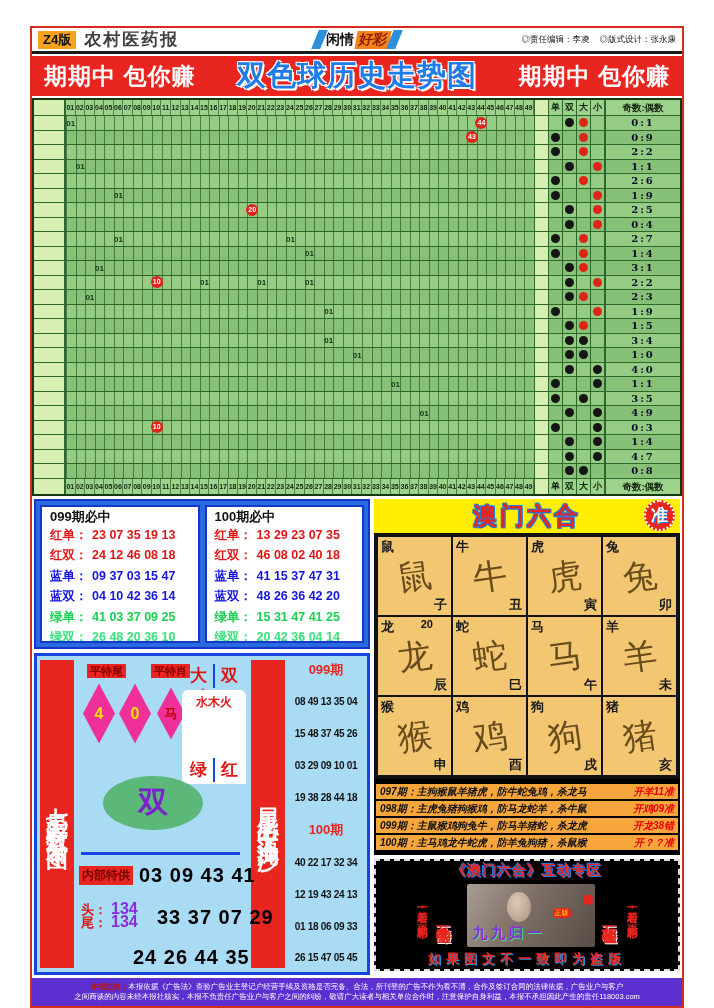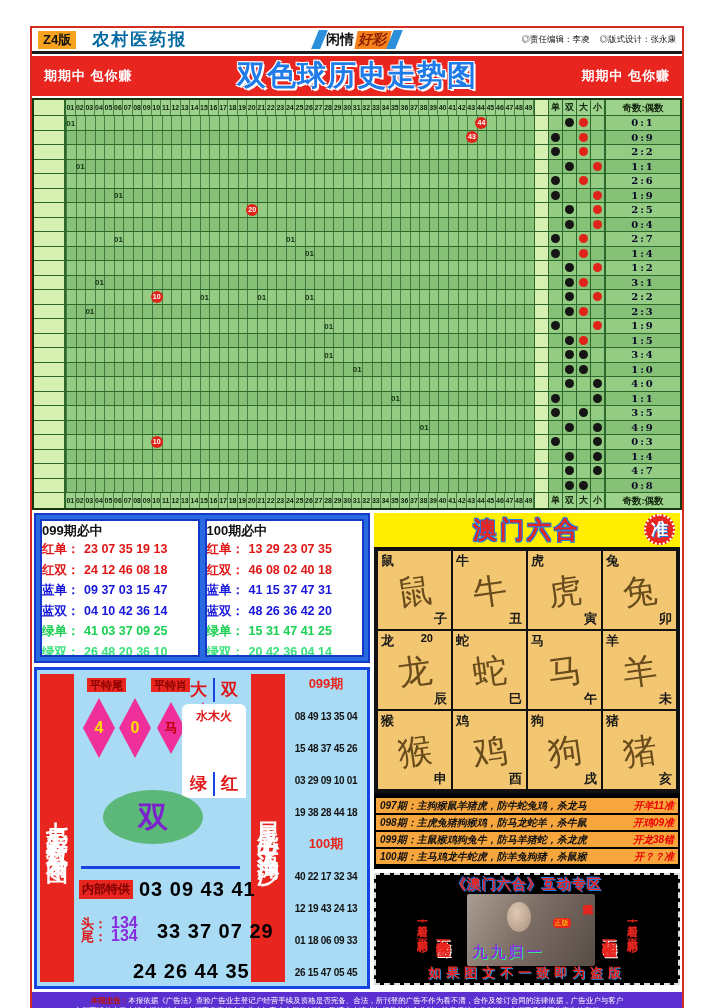--- a/index.html
+++ b/index.html
@@ -2,30 +2,30 @@
 <html><head>
 <meta charset="utf-8">
 <style>
   html,body{margin:0;padding:0;background:#fff;}
   body{width:714px;height:1008px;font-family:"Liberation Sans",sans-serif;overflow:hidden;}
   .page{width:650px;margin:26px auto 0;border:2px solid #d42c1e;background:#fff;}
 
   
   .masthead{height:26px;background:#fff;border-bottom:3px solid #1a1a1a;display:flex;align-items:center;padding:0 6px;position:relative;box-sizing:border-box;}
   .edition{background:#f6a21d;color:#111;font-weight:bold;font-size:13px;padding:0 5px;line-height:18px;}
-  .paper-name{color:#0369a1;font-weight:bold;font-size:17px;font-family:Liberation Serif, serif;margin-left:16px;letter-spacing:2px;}
+  .paper-name{color:#404040;font-weight:bold;font-size:17px;font-family:Liberation Serif, serif;margin-left:8px;letter-spacing:2px;}
   .logo{position:absolute;left:50%;transform:translateX(-50%);display:flex;align-items:center;height:20px;}
   .slash{width:9px;height:19px;background:#2b8fdc;transform:skewX(-22deg);}
   .logo-xq{font-weight:bold;font-size:14px;color:#111;padding:0 2px;}
   .logo-hc{background:#f6821d;color:#8a2000;font-weight:bold;font-size:14px;padding:0 3px;transform:skewX(-10deg);}
   .credits{margin-left:auto;font-size:8.5px;color:#111;display:flex;gap:10px;white-space:nowrap;}
 
   
   .banner{height:40px;background:#e8251f;display:flex;align-items:center;justify-content:space-between;padding:0 12px;margin-top:2px;}
-  .banner-side{color:#fff;font-weight:bold;font-size:13px;letter-spacing:1px;}
+  .banner-side{color:#fff;font-weight:bold;font-size:23px;letter-spacing:1px;}
   .banner-title{color:#1e7be8;font-weight:900;font-size:29px;letter-spacing:1px;
     text-shadow:-1px -1px 0 #fff,1px -1px 0 #fff,-1px 1px 0 #fff,1px 1px 0 #fff,2px 2px 0 #fff;}
 
   
   .chart{margin-top:2px;border:2px solid #14380f;}
   .t-row{display:flex;height:13.5px;border-bottom:1px solid #2c682c;box-sizing:content-box;}
   .t-row:last-child{border-bottom:none;}
   .r-odd{background:#94cc84;}
   .r-even{background:#87c077;}
   .t-head{height:15px;background:#9cd28c;}
@@ -44,21 +44,21 @@
   .t-miss{position:absolute;top:50%;transform:translate(-50%,-50%);font-size:8px;font-weight:bold;color:#123312;}
   .t-hit{position:absolute;top:50%;transform:translate(-50%,-50%);width:12px;height:12px;border-radius:50%;background:#e02318;color:#fff;font-size:7px;line-height:12px;text-align:center;font-weight:bold;}
 
   
   .lower{display:flex;gap:4px;margin-top:3px;padding:0 2px;}
   .col-l{width:336px;display:flex;flex-direction:column;}
   .col-r{flex:1;display:flex;flex-direction:column;min-width:0;}
 
   
   .predict{background:#2a6ae0;border:2px solid #1438c8;padding:4px;display:flex;gap:5px;height:150px;box-sizing:border-box;}
-  .pbox{flex:1;background:#fff;border:2px solid #1438c8;padding:1px 0;overflow:hidden;}
+  .pbox{flex:1;background:#fff;border:2px solid #1438c8;padding:1px 8px;overflow:hidden;}
   .pbox-title{font-weight:bold;font-size:13px;color:#111;line-height:17px;}
   .prow{display:flex;font-weight:bold;font-size:12.5px;line-height:20.5px;white-space:nowrap;}
   .prow .lab{width:42px;flex:none;}
   .c-red{color:#e01616;} .c-blue{color:#1616dc;}
   .c-green{color:#1fcf55;text-shadow:0 0 1px #d8ffe8;} .c-green2{color:#3fe07f;text-shadow:0 0 1px #d8ffe8;}
 
   
   .qx{margin-top:4px;height:322px;box-sizing:border-box;border:3px solid #1745e0;background:#a9dcf4;display:flex;padding:4px 3px;gap:3px;}
   .vband{width:34px;background:#e8251f;color:#fff;font-weight:900;font-size:22px;writing-mode:vertical-rl;text-orientation:upright;text-align:center;letter-spacing:6px;line-height:34px;}
   .qx-mid{flex:1;position:relative;min-width:0;}
@@ -98,21 +98,21 @@
   .znote{position:absolute;right:18px;top:1px;font-size:11px;font-weight:bold;color:#111;}
   .zlines{background:#000;padding:3px 2px;font-style:italic;}
   .zline{background:#f7a63d;margin:2px 0;padding:1px 4px;font-size:10px;font-weight:bold;color:#111;white-space:nowrap;display:flex;line-height:13px;}
   .zline .res{color:#e80000;margin-left:auto;}
 
   
   .am{margin-top:4px;height:112px;background:#000;border:2px dashed #ddd;box-sizing:border-box;position:relative;display:flex;align-items:center;justify-content:center;gap:7px;padding:15px 4px 13px;}
   .am-title{position:absolute;top:1px;left:0;width:100%;text-align:center;color:#e8251f;font-weight:900;font-size:14px;letter-spacing:1px;text-shadow:1px 1px 0 #1e7be8,-1px -1px 0 #1e7be8;}
   .am-v{color:#e8251f;font-weight:900;writing-mode:vertical-rl;text-orientation:upright;font-size:11px;line-height:13px;letter-spacing:1px;}
   .am-v.big{font-size:15px;line-height:17px;text-shadow:1px 1px 0 #fff;}
-  .photo{width:128px;height:72px;background:linear-gradient(120deg,#a99c92,#7d6f66 45%,#574c45);position:relative;border-radius:2px;flex:none;margin-left:7px;}
+  .photo{width:128px;height:63px;background:linear-gradient(120deg,#a99c92,#7d6f66 45%,#574c45);position:relative;border-radius:2px;flex:none;margin-left:7px;}
   .face{position:absolute;left:40px;top:8px;width:24px;height:30px;background:radial-gradient(ellipse at 40% 35%,#dfc9b4,#a8917d);border-radius:50%;}
   .slogan{position:absolute;left:6px;bottom:4px;font-size:15px;font-weight:900;color:#8a2be2;letter-spacing:3px;text-shadow:1px 1px 0 #3fe07f;}
   .zb{position:absolute;right:24px;top:24px;background:#e8251f;color:#ffe000;font-size:7px;padding:0 2px;border-radius:4px;}
   .photo-side{position:absolute;right:1px;top:2px;writing-mode:vertical-rl;text-orientation:upright;color:#e8251f;font-weight:bold;font-size:10px;line-height:11px;}
   .am-bottom{position:absolute;bottom:1px;left:0;width:100%;text-align:center;color:#e8251f;font-weight:900;font-size:13px;letter-spacing:5px;text-shadow:1px 1px 0 #2b8fdc;}
 
   
   .disc{margin-top:3px;background:#5b2fd0;color:#fff;font-size:7.5px;line-height:10px;text-align:center;padding:4px 8px;}
   .disc .lead{color:#c21500;font-weight:bold;}
 </style>
@@ -352,34 +352,20 @@
         <div class="t-dotcol">
           <i class="t-dot dk"></i>
         </div>
         <div class="t-dotcol"></div>
         <div class="t-dotcol">
           <i class="t-dot rd"></i>
         </div>
         <div class="t-dotcol"></div>
         <div class="t-ratio">1:4</div>
       </div>
-      <div class="t-row r-odd">
-        <div class="t-left"></div>
-        <div class="t-strip"></div>
-        <div class="t-gap"></div>
-        <div class="t-dotcol"></div>
-        <div class="t-dotcol">
-          <i class="t-dot dk"></i>
-        </div>
-        <div class="t-dotcol"></div>
-        <div class="t-dotcol">
-          <i class="t-dot rd"></i>
-        </div>
-        <div class="t-ratio">1:2</div>
-      </div>
       <div class="t-row r-even">
         <div class="t-left"></div>
         <div class="t-strip">
           <span class="t-miss" style="left: 33.4286px;">01</span>
         </div>
         <div class="t-gap"></div>
         <div class="t-dotcol"></div>
         <div class="t-dotcol">
           <i class="t-dot dk"></i>
         </div>

